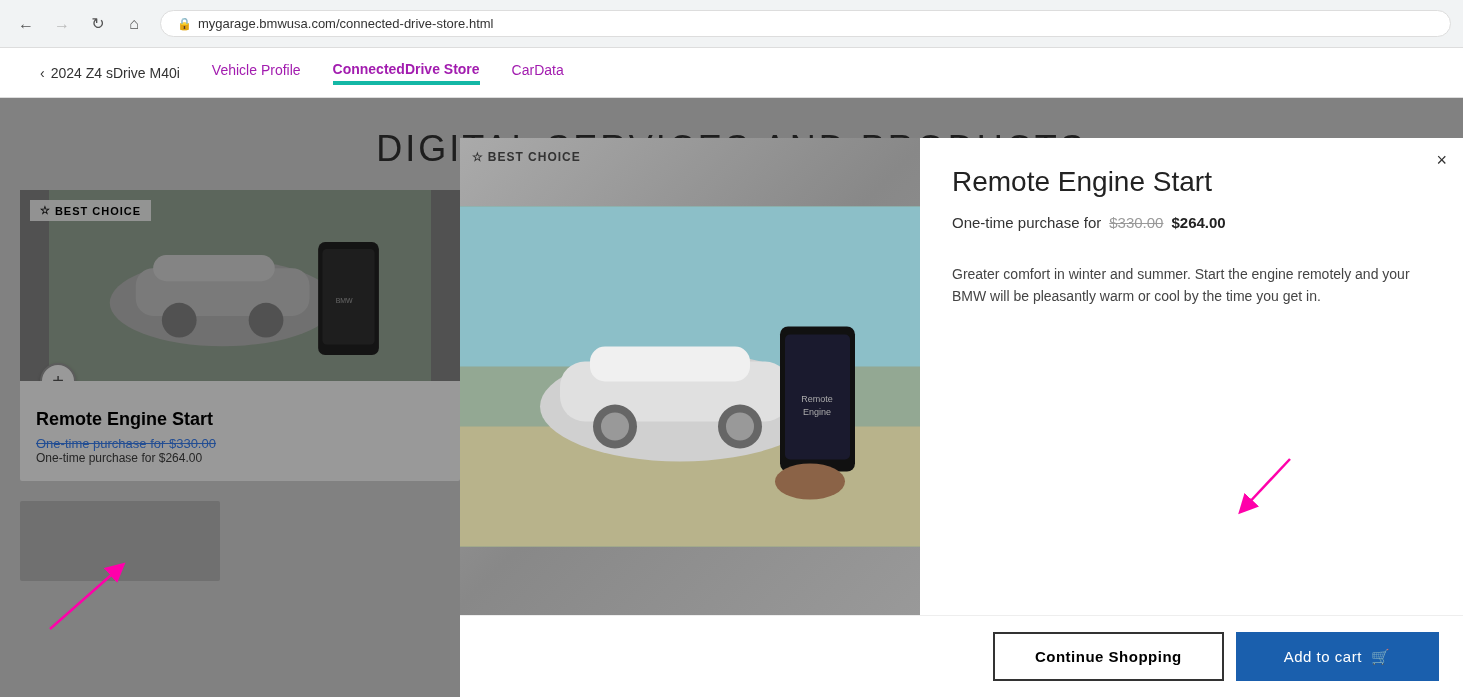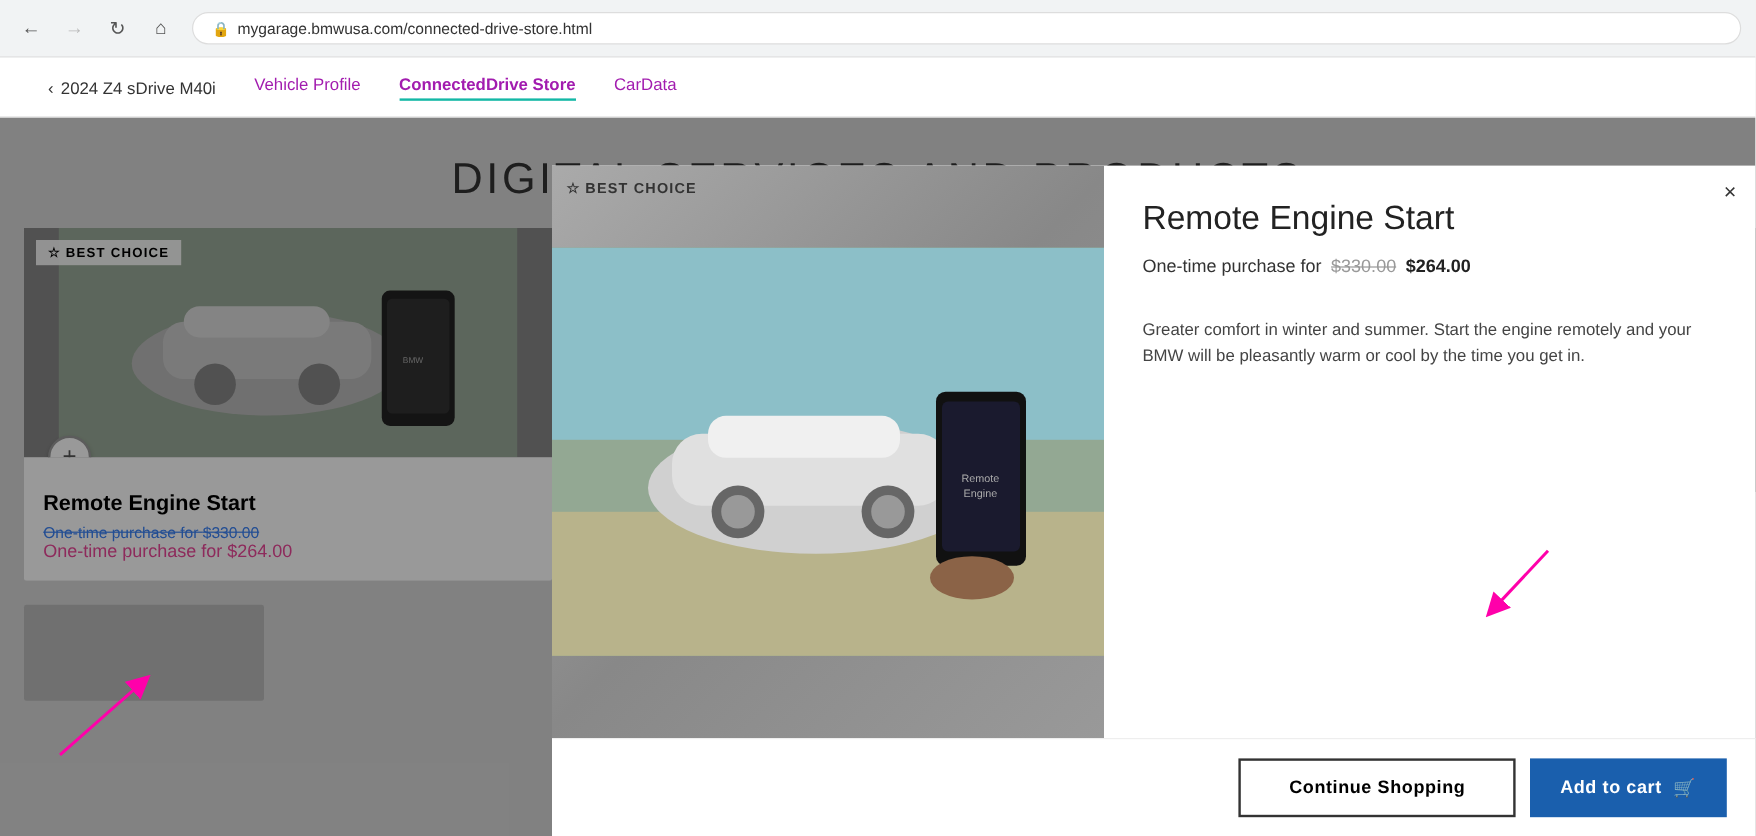--- a/index.html
+++ b/index.html
@@ -66,21 +66,21 @@
     .nav-item {
       font-size: 14px;
       color: #a21caf;
       cursor: pointer;
       padding-bottom: 4px;
       border-bottom: 2px solid transparent;
       text-align: center;
     }
     .nav-item.active {
       font-weight: bold;
-      border-bottom: 2px solid #14b8a6;
+      border-bottom: 4px solid #14b8a6;
     }
 
     
     .main-content {
       background: #d8d8d8;
       height: calc(697px - 48px - 50px);
       position: relative;
       overflow: hidden;
     }
 
@@ -160,22 +160,22 @@
       font-size: 18px;
       font-weight: bold;
       margin-bottom: 6px;
     }
     .card-original-price {
       font-size: 13px;
       color: #3b82f6;
       text-decoration: line-through;
     }
     .card-sale-price {
-      font-size: 15px;
-      color: #ec4899;
+      font-size: 12px;
+      color: #404040;
     }
 
     
     .modal-overlay {
       position: absolute;
       top: 0; left: 0; right: 0; bottom: 0;
       background: rgba(0,0,0,0.4);
       z-index: 10;
     }
     .modal {
@@ -271,26 +271,26 @@
       padding: 14px 40px;
       border: 2px solid #333;
       background: white;
       font-size: 15px;
       font-weight: bold;
       cursor: pointer;
       letter-spacing: 0.5px;
       text-align: right;
     }
     .btn-add-cart {
-      padding: 14px 25px;
+      padding: 14px 48px;
       background: #1a5fad;
       color: white;
       border: none;
       font-size: 15px;
-      font-weight: bold;
+      font-weight: normal;
       cursor: pointer;
       display: flex;
       align-items: center;
       gap: 10px;
       letter-spacing: 0.5px;
     }
 
     
     .arrow-container {
       position: absolute;

